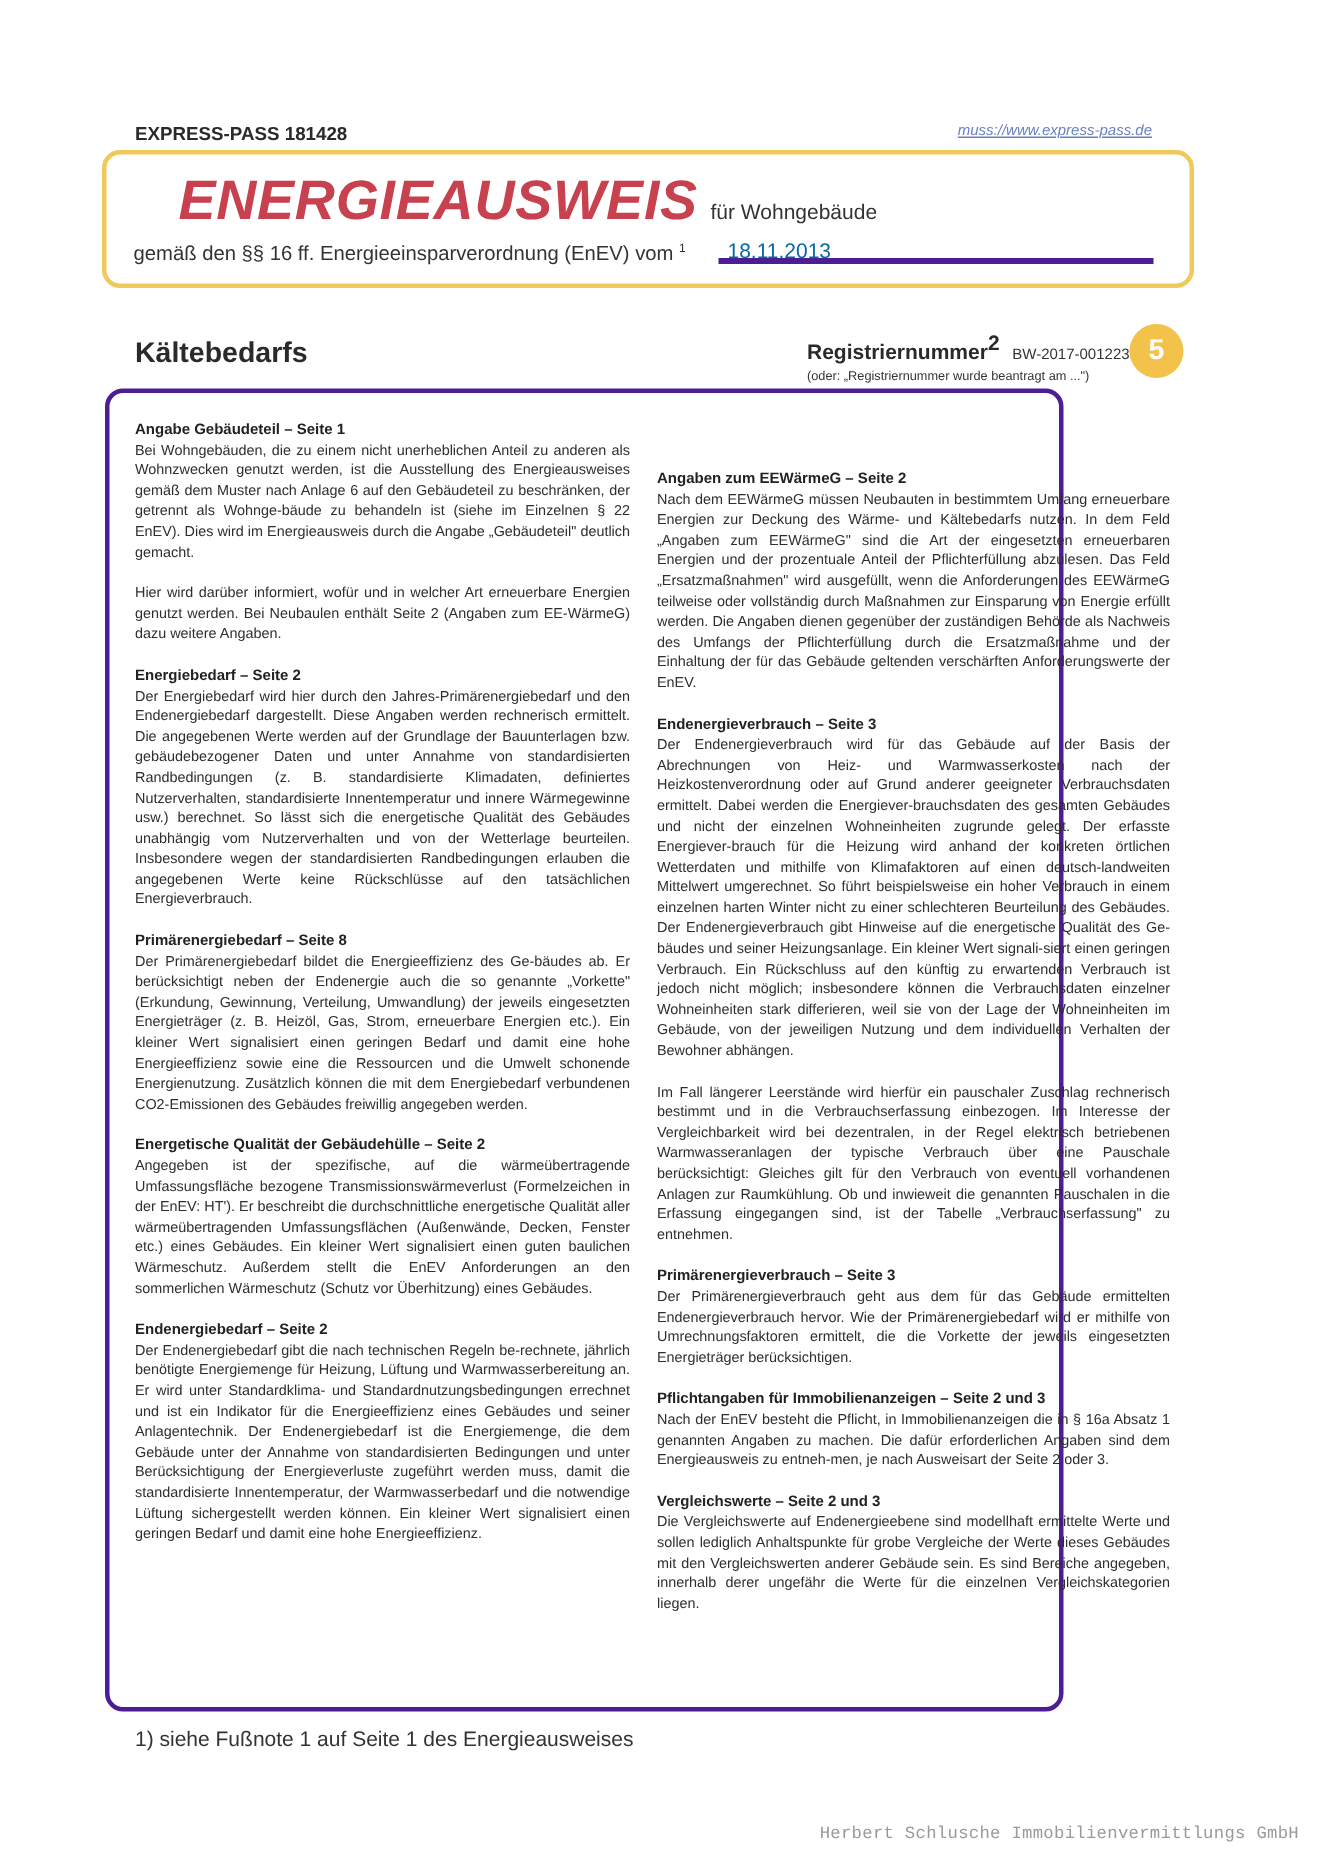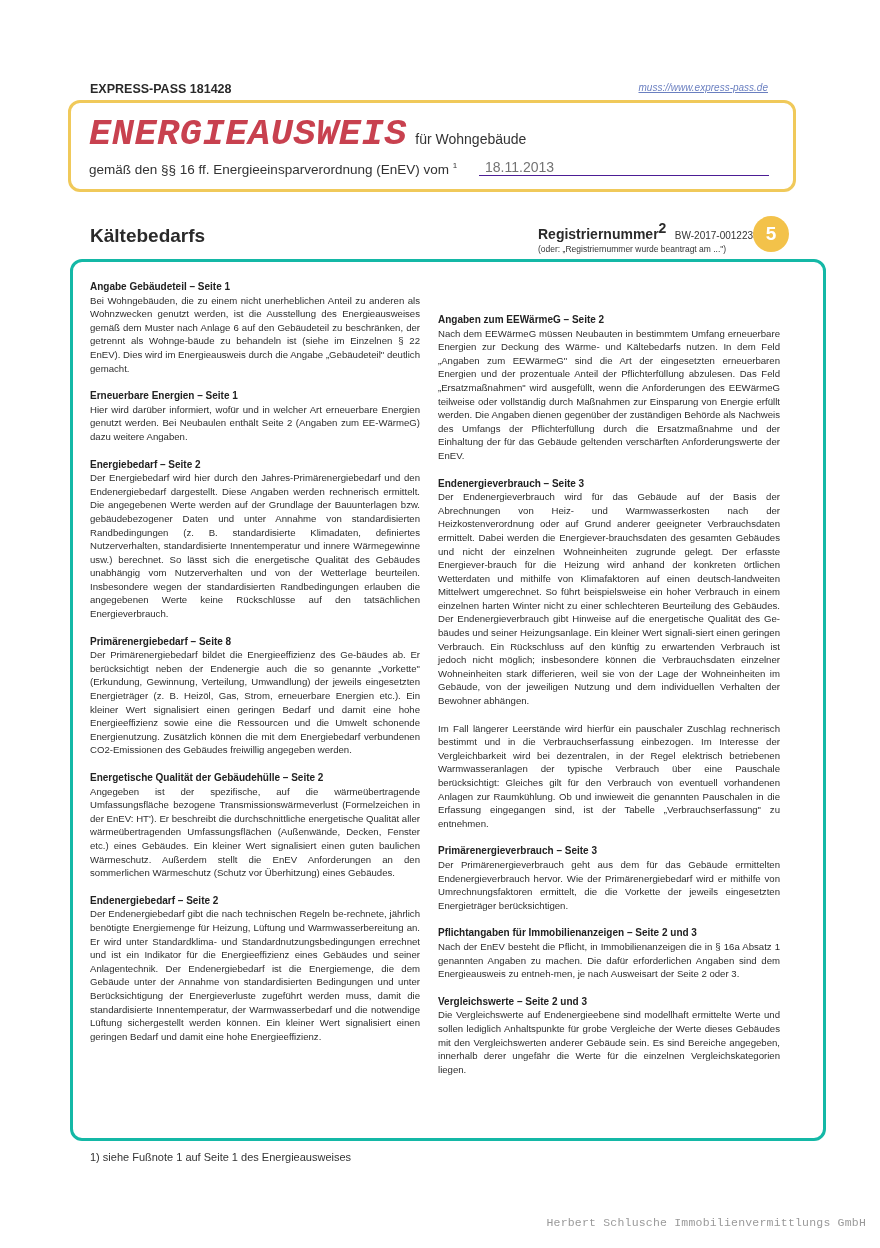--- a/index.html
+++ b/index.html
@@ -5,42 +5,42 @@
   html, body { margin:0; padding:0; background:#ffffff; }
   body { width:880px; height:1248px; position:relative; overflow:hidden;
          font-family:"Liberation Sans", sans-serif; color:#222; }
   .topline { position:absolute; top:82px; left:90px; right:112px; height:16px; }
   .doc-id { position:absolute; left:0; top:0; font-size:12.5px; font-weight:bold; color:#2a2a2a; }
   .doc-url { position:absolute; right:0; top:0; font-size:10px; font-style:italic; color:#6a7fc0; text-decoration:underline; }
   .header-box { position:absolute; left:68px; top:100px; width:728px; height:92px;
                 border:3px solid #f0c95a; border-radius:12px; box-sizing:border-box; }
   .title-row { position:absolute; left:18px; top:10px; white-space:nowrap; }
   .title-main { font-size:37px; font-style:italic; font-weight:bold; color:#c8414f; letter-spacing:0.5px;
-                font-family:Liberation Mono, monospace; }
+                font-family:Liberation Sans, sans-serif;margin-left:30px; }
   .title-sub { font-size:14px; color:#333; margin-left:4px; }
   .law-row { position:absolute; left:18px; top:58px; font-size:13.5px; color:#333; white-space:nowrap; }
   .law-row sup { font-size:8px; }
   .date-field { position:absolute; left:408px; top:56px; width:290px; height:17px;
-                border-bottom:1px solid #4c1d95; font-size:14px; color:#737373; padding-left:6px; box-sizing:border-box; }
+                border-bottom:4px solid #4c1d95; font-size:14px; color:#0369a1; padding-left:6px; box-sizing:border-box; }
   .section-title { position:absolute; left:90px; top:225px; font-size:19px; font-weight:bold; color:#2a2a2a; }
   .reg-block { position:absolute; left:538px; top:220px; }
   .reg-label { font-size:14px; font-weight:bold; color:#2a2a2a; }
   .reg-value { font-size:10px; color:#333; margin-left:4px; font-weight:normal; }
   .reg-note { font-size:8.5px; color:#333; margin-top:1px; }
   .badge { position:absolute; left:753px; top:216px; width:36px; height:36px; border-radius:50%;
            background:#f3c24a; color:#fff; font-weight:bold; font-size:19px; text-align:center; line-height:36px; }
-  .content-box { position:absolute; left:70px; top:259px; width:756px; height:882px;
-                 border:3px solid #14b8a6; border-radius:12px; box-sizing:border-box; }
+  .content-box { position:absolute; left:70px; top:259px; width:639px; height:882px;
+                 border:3px solid #4c1d95; border-radius:12px; box-sizing:border-box; }
   .col { position:absolute; top:18px; font-size:9.6px; line-height:13.6px; color:#2e2e2e; text-align:justify; }
   .col.left { left:17px; width:330px; }
   .col.right { left:365px; width:342px;margin-top:33px; }
   .sec { margin-bottom:14px; }
   .sec h3 { margin:0; font-size:10px; font-weight:bold; color:#222; line-height:13.6px; }
   .sec p { margin:0; }
-  .footnote { position:absolute; left:90px; top:1151px; font-size:11px; color:#333; }
+  .footnote { position:absolute; left:90px; top:1151px; font-size:14px; color:#333; }
   .watermark { position:absolute; right:14px; top:1216px; font-size:11.5px; color:#9a9a9a;
                font-family:Liberation Mono, monospace; letter-spacing:0.2px; }
 </style>
 </head>
 <body>
 
 <div class="topline">
   <span class="doc-id">EXPRESS-PASS 181428</span>
   <span class="doc-url">muss://www.express-pass.de</span>
 </div>
@@ -69,21 +69,20 @@
 
 <div class="badge">5</div>
 
 <div class="content-box">
   <div class="col left">
     <div class="sec">
       <h3>Angabe Gebäudeteil – Seite 1</h3>
       <p>Bei Wohngebäuden, die zu einem nicht unerheblichen Anteil zu anderen als Wohnzwecken genutzt werden, ist die Ausstellung des Energieausweises gemäß dem Muster nach Anlage 6 auf den Gebäudeteil zu beschränken, der getrennt als Wohnge-bäude zu behandeln ist (siehe im Einzelnen § 22 EnEV). Dies wird im Energieausweis durch die Angabe „Gebäudeteil" deutlich gemacht.</p>
     </div>
     <div class="sec">
-      <h3>Erneuerbare Energien – Seite 1</h3>
       <p>Hier wird darüber informiert, wofür und in welcher Art erneuerbare Energien genutzt werden. Bei Neubaulen enthält Seite 2 (Angaben zum EE-WärmeG) dazu weitere Angaben.</p>
     </div>
     <div class="sec">
       <h3>Energiebedarf – Seite 2</h3>
       <p>Der Energiebedarf wird hier durch den Jahres-Primärenergiebedarf und den Endenergiebedarf dargestellt. Diese Angaben werden rechnerisch ermittelt. Die angegebenen Werte werden auf der Grundlage der Bauunterlagen bzw. gebäudebezogener Daten und unter Annahme von standardisierten Randbedingungen (z. B. standardisierte Klimadaten, definiertes Nutzerverhalten, standardisierte Innentemperatur und innere Wärmegewinne usw.) berechnet. So lässt sich die energetische Qualität des Gebäudes unabhängig vom Nutzerverhalten und von der Wetterlage beurteilen. Insbesondere wegen der standardisierten Randbedingungen erlauben die angegebenen Werte keine Rückschlüsse auf den tatsächlichen Energieverbrauch.</p>
     </div>
     <div class="sec">
       <h3>Primärenergiebedarf – Seite 8</h3>
       <p>Der Primärenergiebedarf bildet die Energieeffizienz des Ge-bäudes ab. Er berücksichtigt neben der Endenergie auch die so genannte „Vorkette" (Erkundung, Gewinnung, Verteilung, Umwandlung) der jeweils eingesetzten Energieträger (z. B. Heizöl, Gas, Strom, erneuerbare Energien etc.). Ein kleiner Wert signalisiert einen geringen Bedarf und damit eine hohe Energieeffizienz sowie eine die Ressourcen und die Umwelt schonende Energienutzung. Zusätzlich können die mit dem Energiebedarf verbundenen CO2-Emissionen des Gebäudes freiwillig angegeben werden.</p>
     </div>

